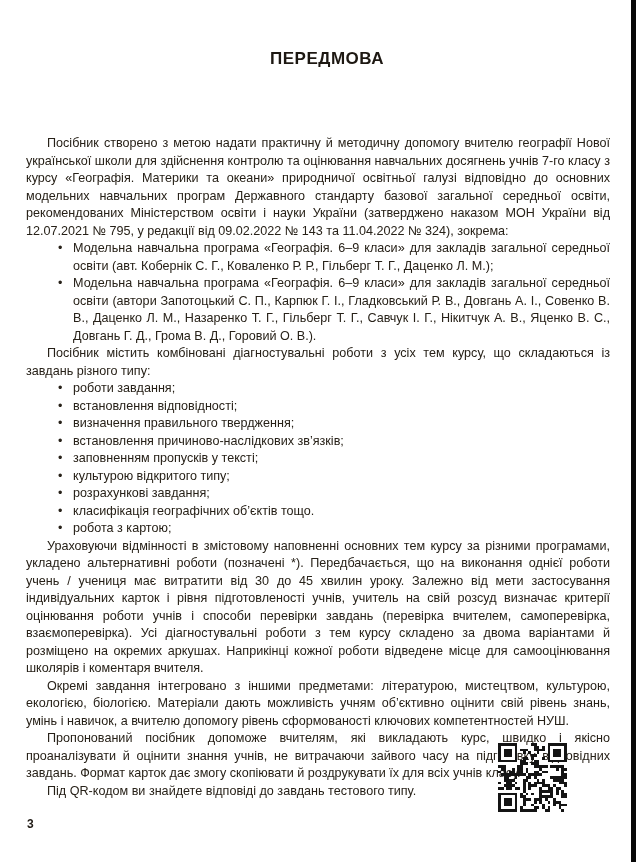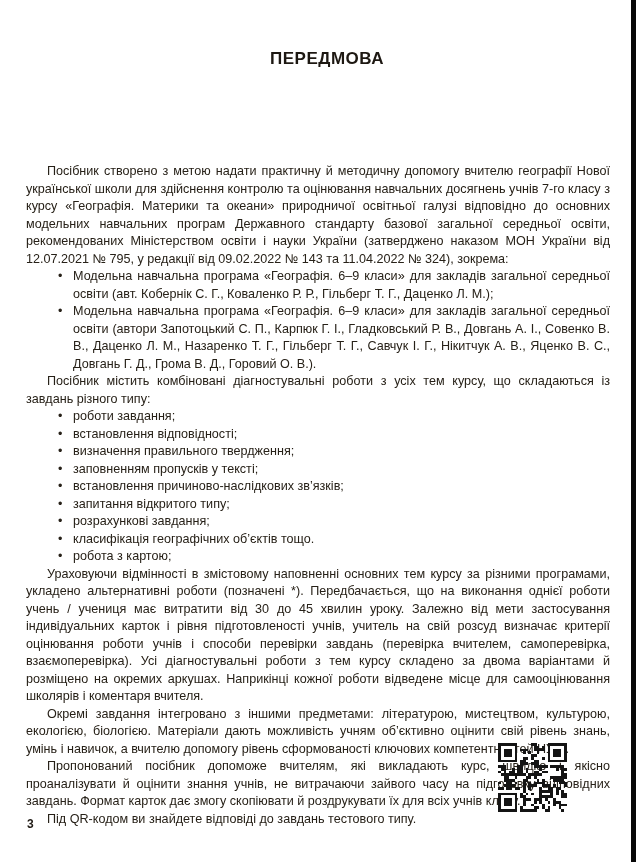--- a/index.html
+++ b/index.html
@@ -22,21 +22,20 @@
     font-size:17px; font-weight:bold;
     letter-spacing:0.5px;
     color:#1d1812;
   }
   .content {
     position:absolute; top:135px; left:26px;
     width:584px;
     font-size:12.6px;
     line-height:17.5px;
     text-align:justify;
-    margin-top:28px;
   }
   p.para { margin:0; text-indent:21px; }
   ul.dots { list-style:none; margin:0; padding:0; }
   ul.dots li { position:relative; padding-left:47px; text-align:justify; }
   ul.dots li::before {
     content:"\2022";
     position:absolute; left:32px; top:0;
     color:#272118;
   }
   .qr-box {
@@ -61,23 +60,23 @@
   <p class="para">Посібник створено з метою надати практичну й методичну допомогу вчителю географії Нової української школи для здійснення контролю та оцінювання навчальних досягнень учнів 7-го класу з курсу «Географія. Материки та океани» природничої освітньої галузі відповідно до основних модельних навчальних програм Державного стандарту базової загальної середньої освіти, рекомендованих Міністерством освіти і науки України (затверджено наказом МОН України від 12.07.2021 № 795, у редакції від 09.02.2022 № 143 та 11.04.2022 № 324), зокрема:</p>
   <ul class="dots">
     <li>Модельна навчальна програма «Географія. 6–9 класи» для закладів загальної середньої освіти (авт. Кобернік С. Г., Коваленко Р. Р., Гільберг Т. Г., Даценко Л. М.);</li>
     <li>Модельна навчальна програма «Географія. 6–9 класи» для закладів загальної середньої освіти (автори Запотоцький С. П., Карпюк Г. І., Гладковський Р. В., Довгань А. І., Совенко В. В., Даценко Л. М., Назаренко Т. Г., Гільберг Т. Г., Савчук І. Г., Нікитчук А. В., Яценко В. С., Довгань Г. Д., Грома В. Д., Горовий О. В.).</li>
   </ul>
   <p class="para">Посібник містить комбіновані діагностувальні роботи з усіх тем курсу, що складаються із завдань різного типу:</p>
   <ul class="dots">
     <li>роботи завдання;</li>
     <li>встановлення відповідності;</li>
     <li>визначення правильного твердження;</li>
+    <li>встановлення причиново-наслідкових зв’язків;</li>
     <li>заповненням пропусків у тексті;</li>
-    <li>встановлення причиново-наслідкових зв’язків;</li>
-    <li>запитання відкритого типу;</li>
+    <li>культурою відкритого типу;</li>
     <li>розрахункові завдання;</li>
     <li>класифікація географічних об’єктів тощо.</li>
     <li>робота з картою;</li>
   </ul>
   <p class="para">Ураховуючи відмінності в змістовому наповненні основних тем курсу за різними програмами, укладено альтернативні роботи (позначені *). Передбачається, що на виконання однієї роботи учень / учениця має витратити від 30 до 45 хвилин уроку. Залежно від мети застосування індивідуальних карток і рівня підготовленості учнів, учитель на свій розсуд визначає критерії оцінювання роботи учнів і способи перевірки завдань (перевірка вчителем, самоперевірка, взаємоперевірка). Усі діагностувальні роботи з тем курсу складено за двома варіантами й розміщено на окремих аркушах. Наприкінці кожної роботи відведене місце для самооцінювання школярів і коментаря вчителя.</p>
   <p class="para">Окремі завдання інтегровано з іншими предметами: літературою, мистецтвом, культурою, екологією, біологією. Матеріали дають можливість учням об’єктивно оцінити свій рівень знань, умінь і навичок, а вчителю допомогу рівень сформованості ключових компетентностей НУШ.</p>
   <p class="para">Пропонований посібник допоможе вчителям, які викладають курс, швидко і якісно проаналізувати й оцінити знання учнів, не витрачаючи зайвого часу на підготовку відповідних завдань. Формат карток дає змогу скопіювати й роздрукувати їх для всіх учнів класу.</p>
   <p class="para">Під QR-кодом ви знайдете відповіді до завдань тестового типу.</p>
 </div>
 

